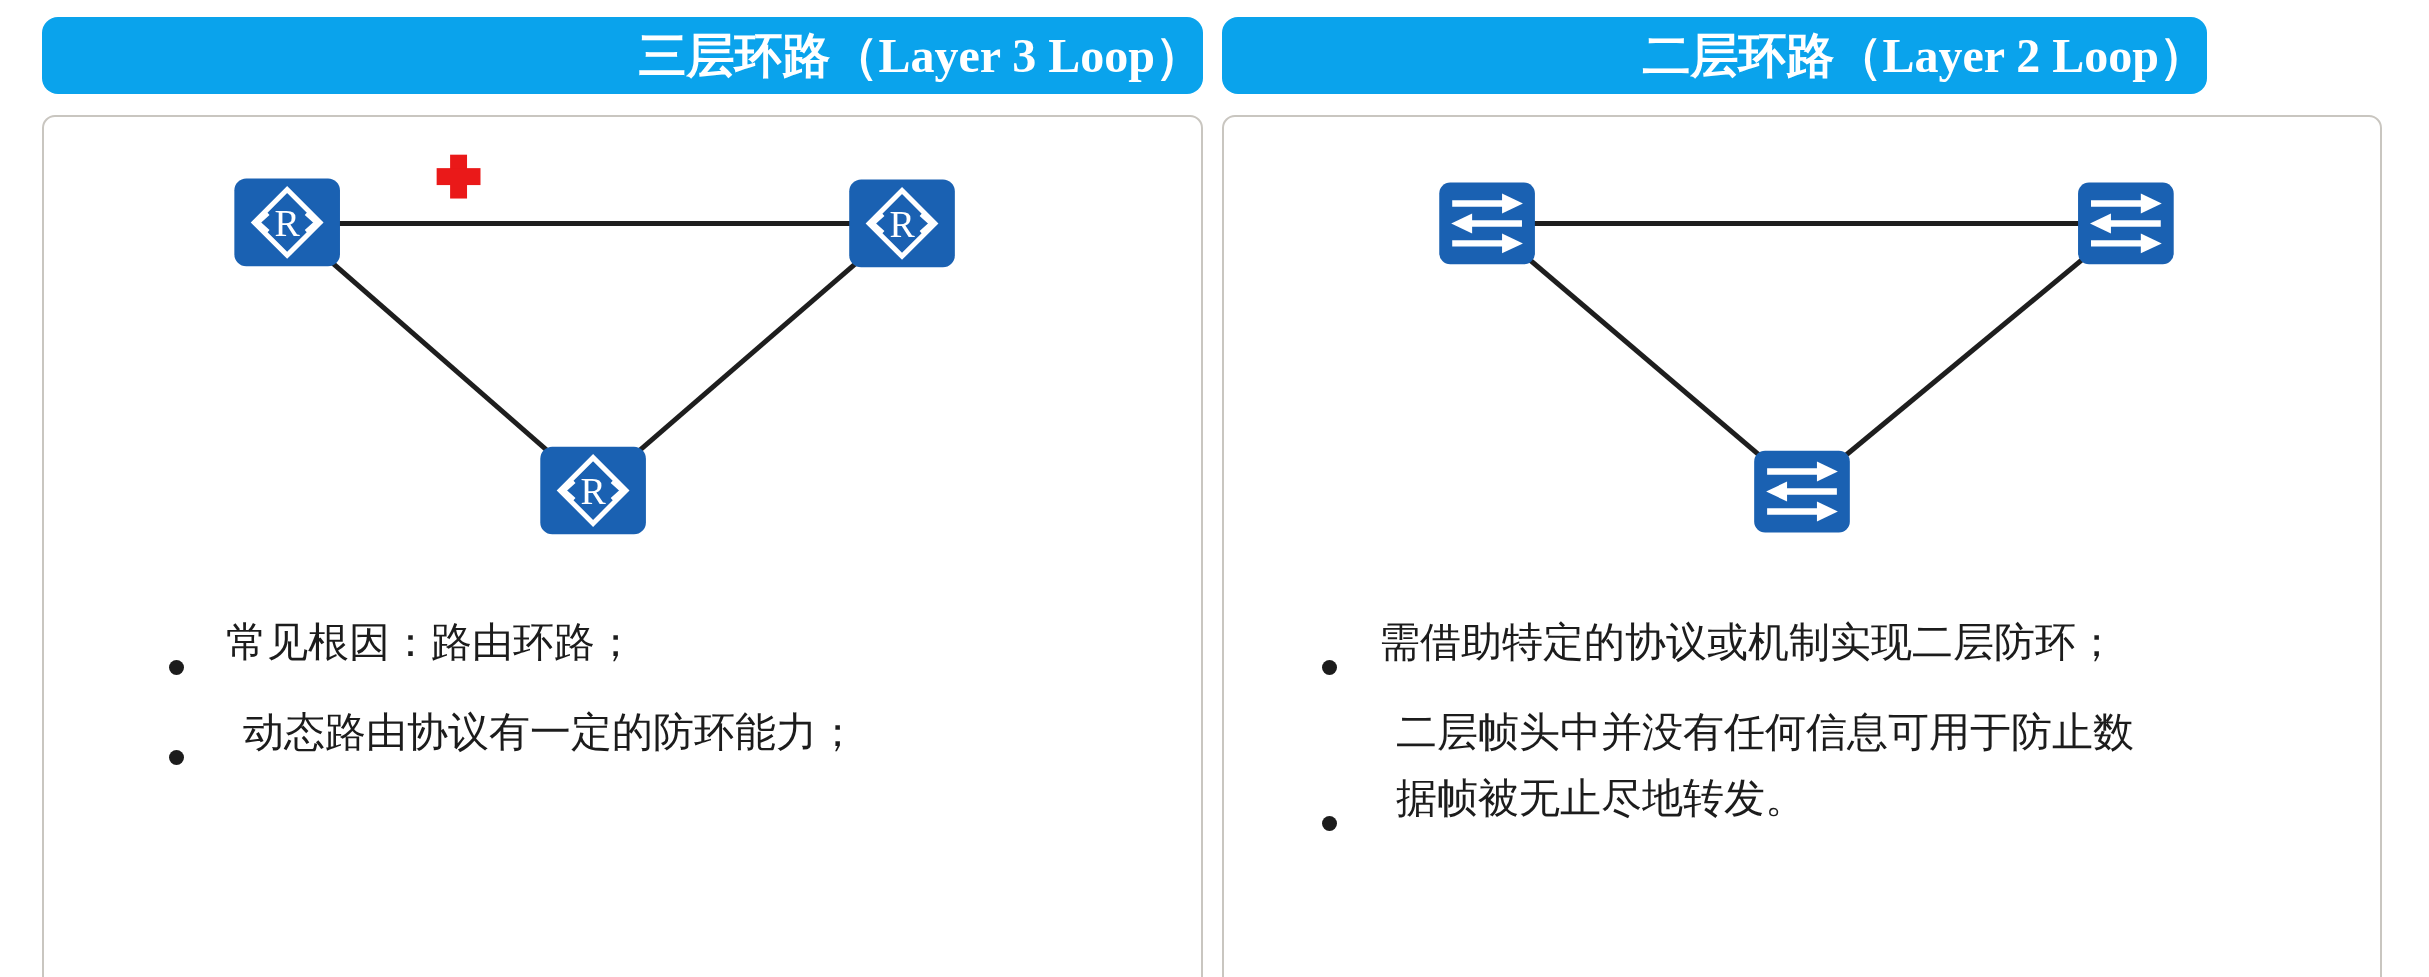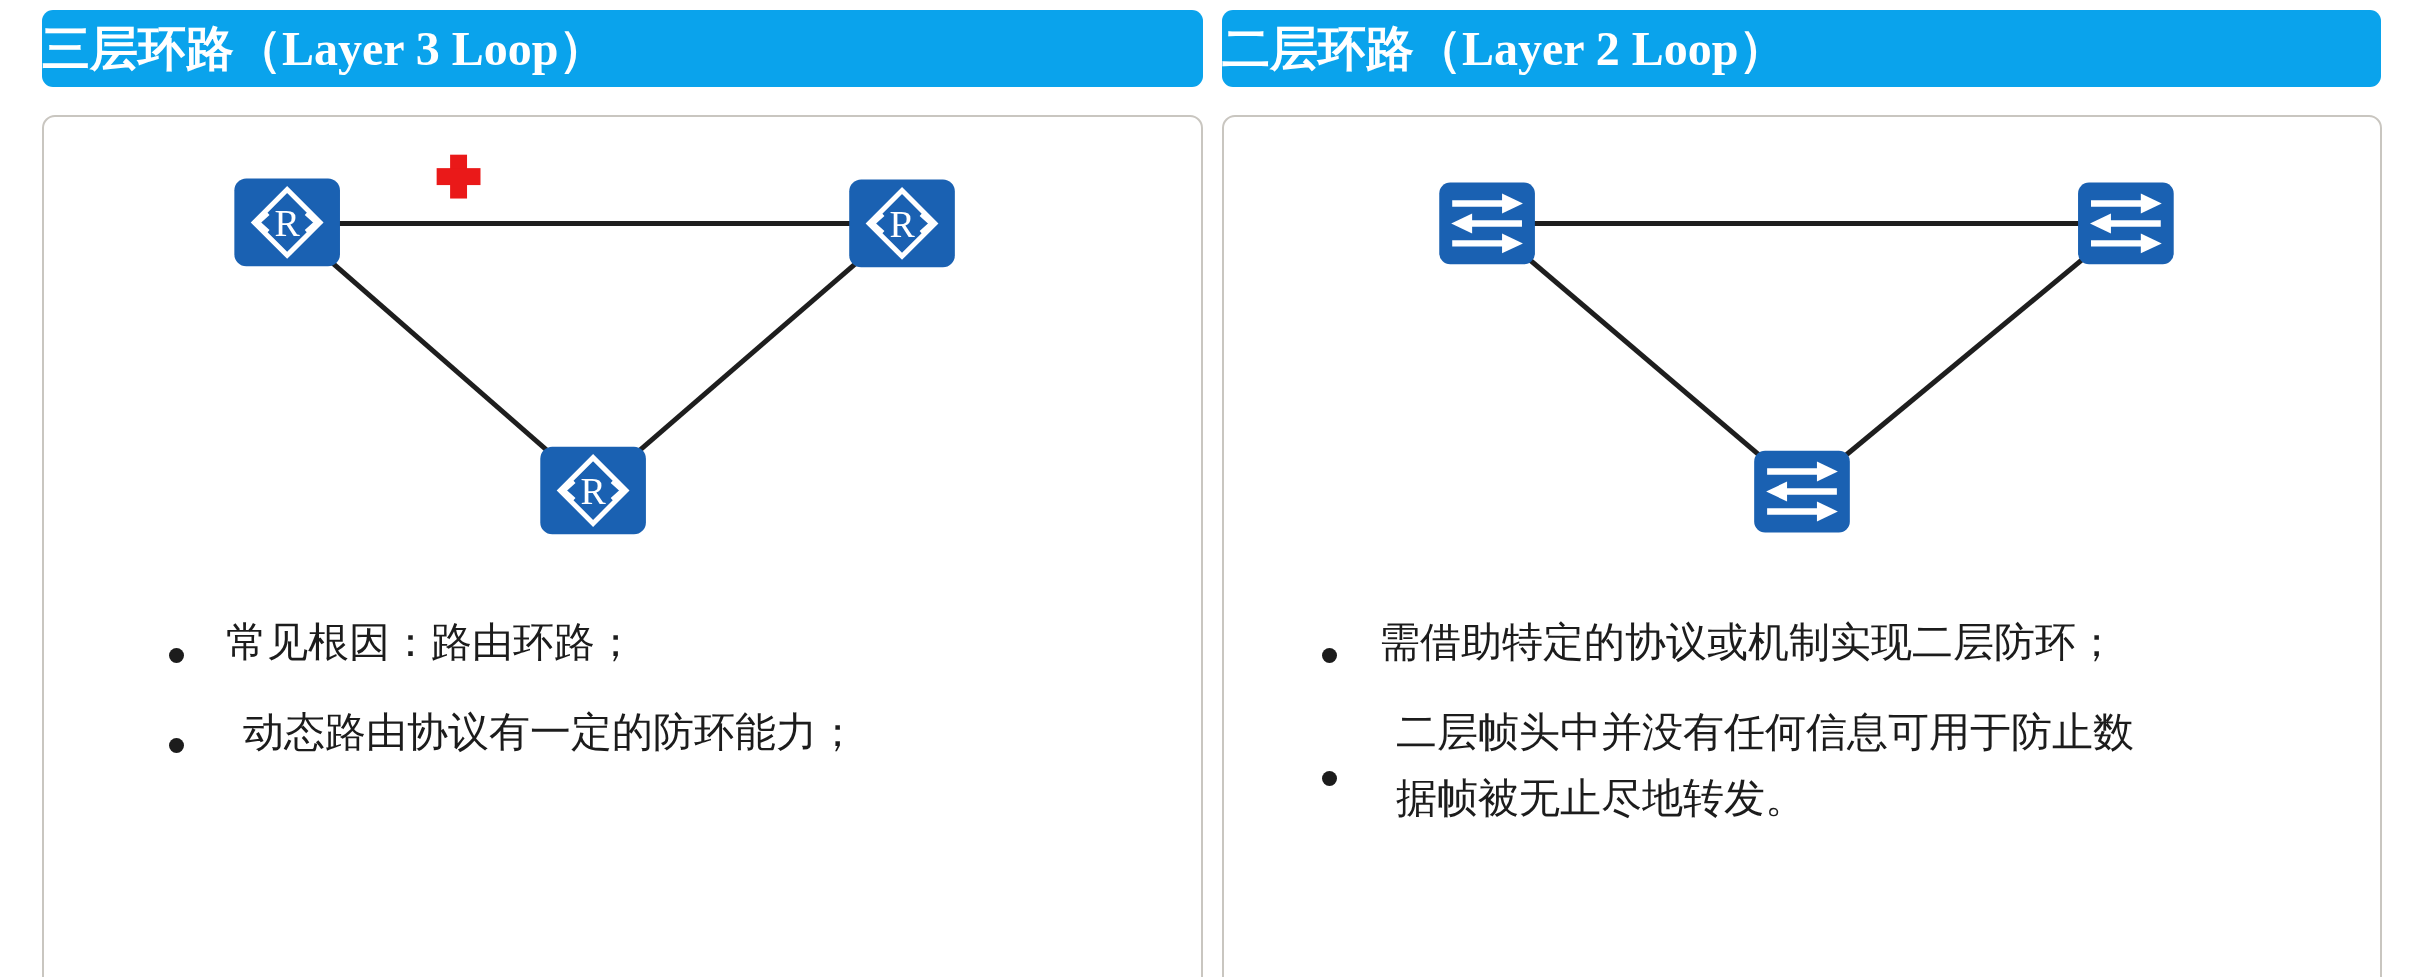--- a/index.html
+++ b/index.html
@@ -6,33 +6,33 @@
     margin: 0; padding: 0;
     width: 2429px; height: 977px;
     background: #ffffff;
     overflow: hidden;
     font-family: "Liberation Serif", "DejaVu Serif", serif;
   }
   .layout { position: relative; width: 2429px; height: 977px; }
 
   
   .panel-header {
-    position: absolute; top: 10px; height: 77px;
+    position: absolute; top: 17px; height: 77px;
     background: var(--header-bg, #0aa3ec);
-    border-radius: 11px;
-    display: flex; align-items: center; justify-content: flex-start;
+    border-radius: 16px;
+    display: flex; align-items: center; justify-content: flex-end;
   }
   .panel-header h1 {
     margin: 0;
     font-size: 48px; font-weight: bold;
     color: var(--header-text, #ffffff);
     white-space: nowrap;
   }
   #header-l3 { left: 42px;   width: 1161px; }
-  #header-l2 { left: 1222px; width: 1159px; }
+  #header-l2 { left: 1222px; width: 937px; padding-left: 48px; }
 
   
   .card {
     position: absolute; top: 115px; height: 880px;
     background: var(--card-bg, #ffffff);
     border: 2px solid var(--card-border, #c9c6c0);
     border-radius: 13px;
     box-sizing: border-box;
   }
   #card-l3 { left: 42px;   width: 1161px; }
@@ -44,21 +44,21 @@
     display: block;
   }
 
   
   .bullets {
     position: absolute; top: 492px;
     margin: 0; padding: 0; list-style: none;
   }
   #card-l3 .bullets { left: 125px; }
   #card-l2 .bullets { left: 98px; }
-  .bullets li { display: flex; align-items: center; }
+  .bullets li { display: flex; align-items: flex-end; }
   .bullets li + li { margin-top: 24px; gap: 17px; }
   .dot {
     flex: none;
     width: 15px; height: 15px; border-radius: 50%;
     background: var(--body-text, #1c1c1c);
     margin-top: 26px; margin-right: 42px;
   }
   .bullet-text {
     font-size: 41px; line-height: 66px;
     color: var(--body-text, #1c1c1c);

